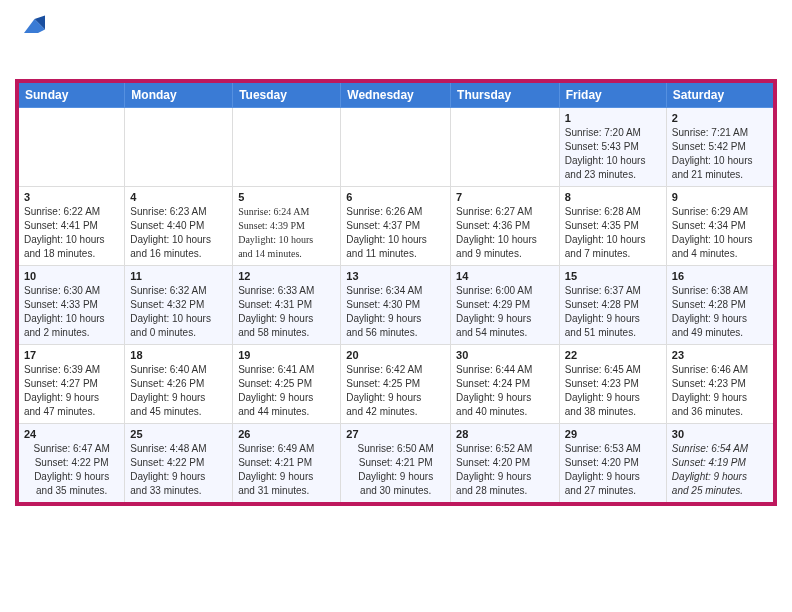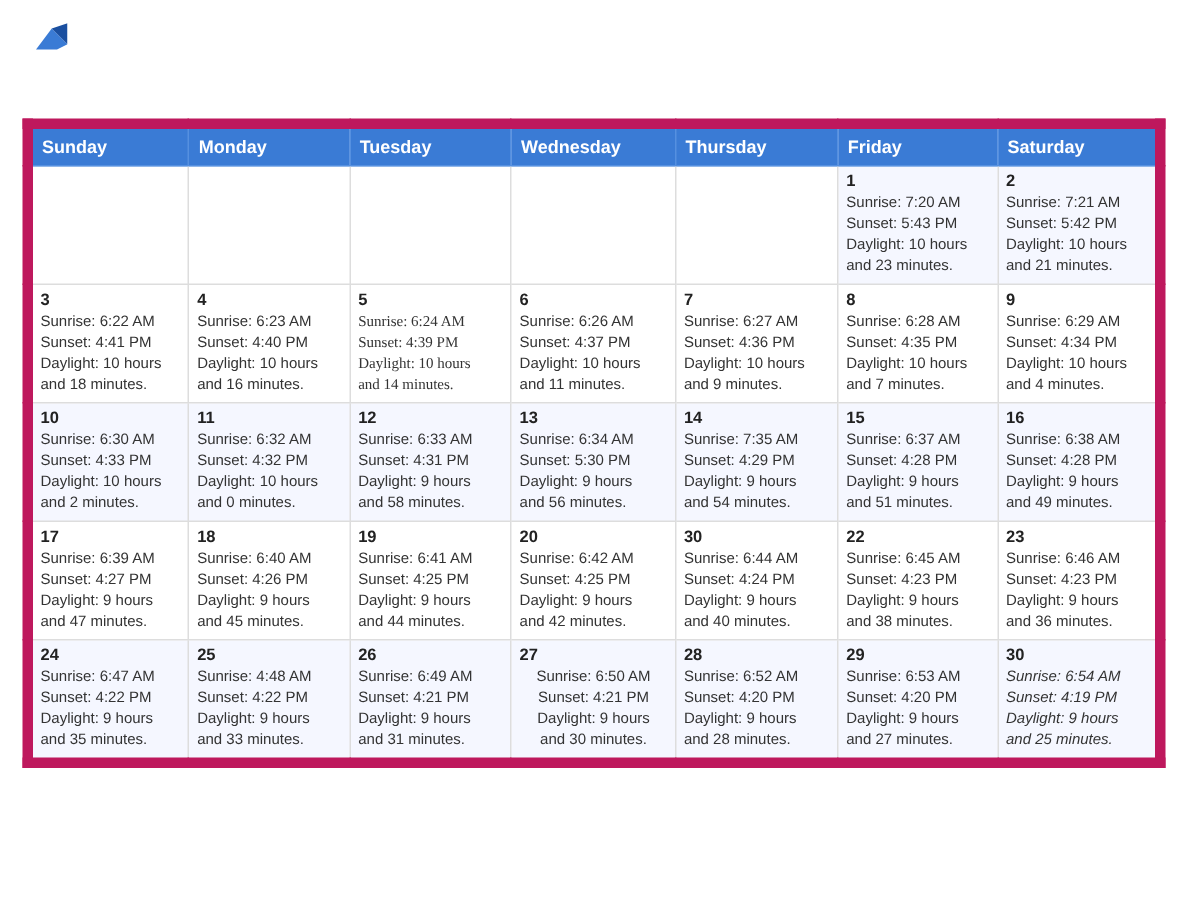--- a/index.html
+++ b/index.html
@@ -44,21 +44,21 @@
       line-height: 1.1;
     }
     .location-title {
       font-size: 15px;
       color: #444;
       margin-top: 2px;
     }
     .calendar {
       width: 100%;
       border-collapse: collapse;
-      border: 7px solid #be185d;
+      border: 4px solid #be185d;
       margin-top: 39px;
     }
     .calendar th {
       background-color: #3a7bd5;
       color: #fff;
       font-size: 12px;
       font-weight: bold;
       padding: 5px 6px;
       text-align: left;
       border: 1px solid #5590e0;
@@ -219,27 +219,27 @@
         <td>
           <div class="day-number">12</div>
           <div class="day-info" style="white-space: pre-line;">Sunrise: 6:33 AM
 Sunset: 4:31 PM
 Daylight: 9 hours
 and 58 minutes.</div>
         </td>
         <td>
           <div class="day-number">13</div>
           <div class="day-info" style="white-space: pre-line;">Sunrise: 6:34 AM
-Sunset: 5:30 PM
+Sunset: 4:30 PM
 Daylight: 9 hours
 and 56 minutes.</div>
         </td>
         <td>
           <div class="day-number">14</div>
-          <div class="day-info" style="white-space: pre-line;">Sunrise: 7:35 AM
+          <div class="day-info" style="white-space: pre-line;">Sunrise: 6:00 AM
 Sunset: 4:29 PM
 Daylight: 9 hours
 and 54 minutes.</div>
         </td>
         <td>
           <div class="day-number">15</div>
           <div class="day-info" style="white-space: pre-line;">Sunrise: 6:37 AM
 Sunset: 4:28 PM
 Daylight: 9 hours
 and 51 minutes.</div>
@@ -299,21 +299,21 @@
           <div class="day-number">23</div>
           <div class="day-info" style="white-space: pre-line;">Sunrise: 6:46 AM
 Sunset: 4:23 PM
 Daylight: 9 hours
 and 36 minutes.</div>
         </td>
       </tr>
       <tr>
         <td>
           <div class="day-number">24</div>
-          <div class="day-info" style="white-space: pre-line;">Sunrise: 6:47 AM
+          <div class="day-info" style="white-space: pre-line; text-align: center;">Sunrise: 6:47 AM
 Sunset: 4:22 PM
 Daylight: 9 hours
 and 35 minutes.</div>
         </td>
         <td>
           <div class="day-number">25</div>
           <div class="day-info" style="white-space: pre-line;">Sunrise: 4:48 AM
 Sunset: 4:22 PM
 Daylight: 9 hours
 and 33 minutes.</div>

